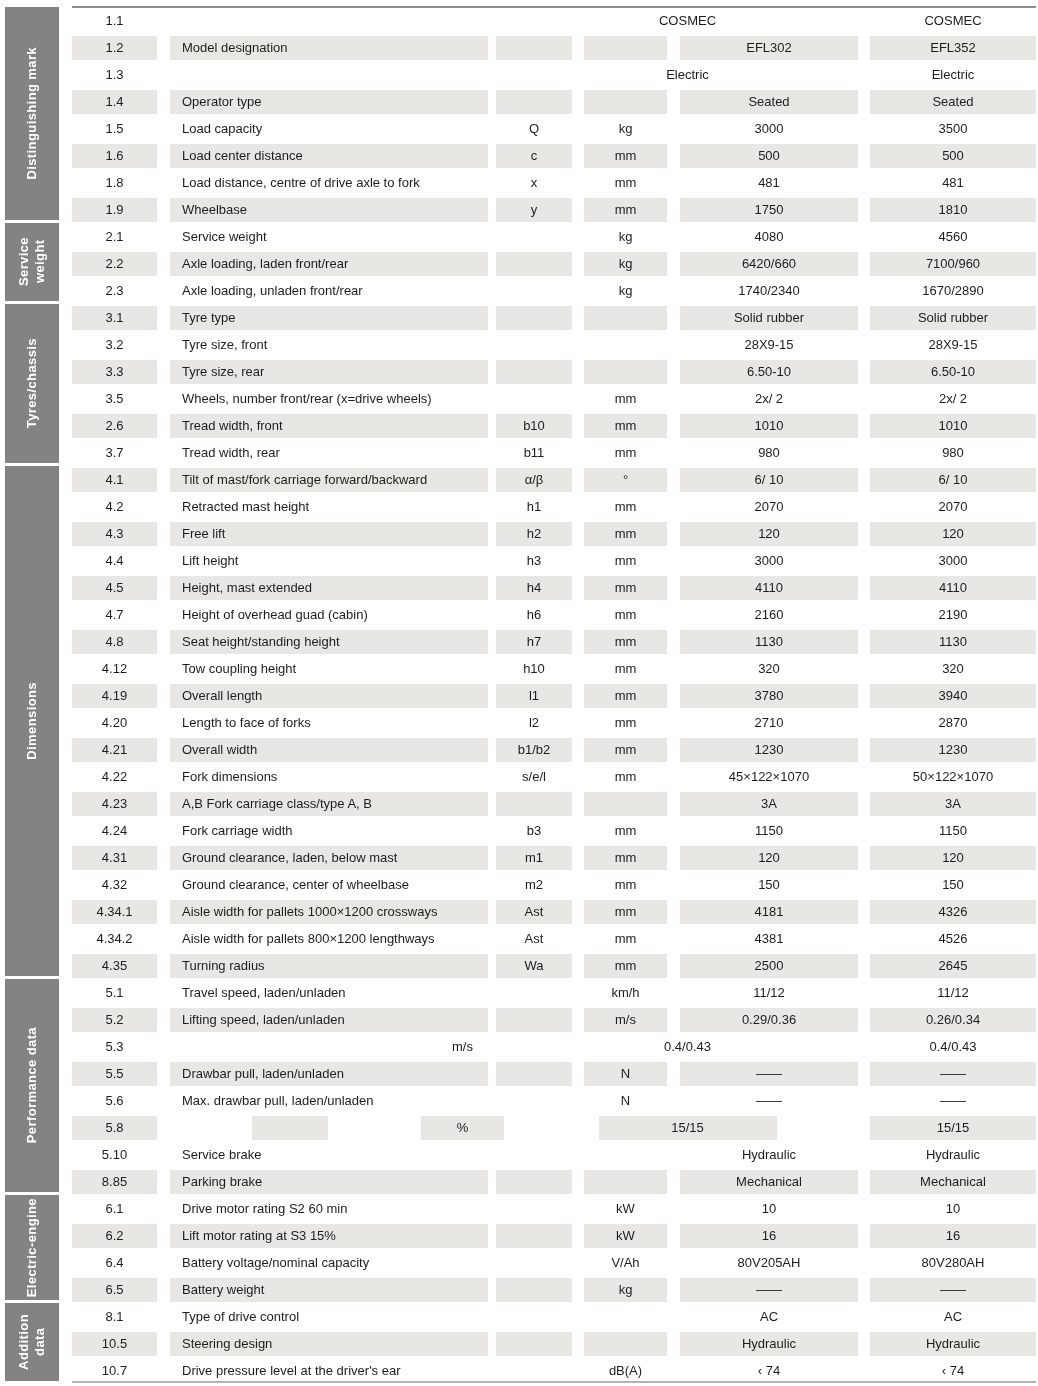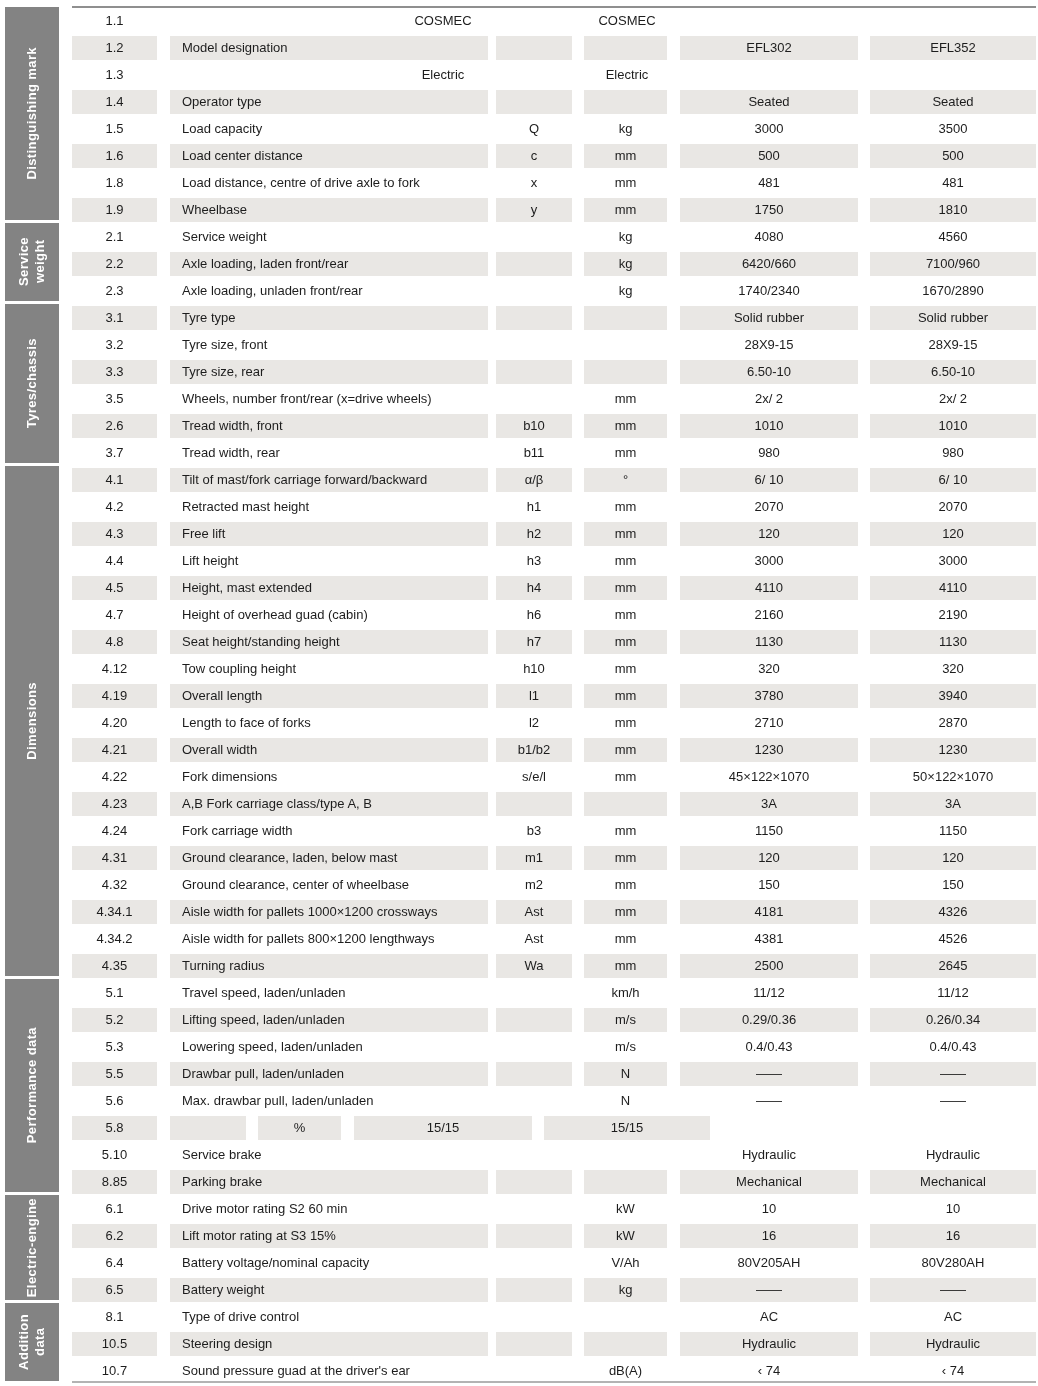--- a/index.html
+++ b/index.html
@@ -36,21 +36,21 @@
     font-weight:bold;
     font-size:13px;
     letter-spacing:0.4px;
     line-height:1.25;
     white-space:pre-line;
     text-align:center;
   }
 
   
   .rows { position:absolute; left:72px; top:7px; width:964px; }
-  .row { display:flex; height:27px; align-items:center; }
+  .row { display:flex; height:27px; align-items:center;justify-content:space-between; }
   .cell {
     height:24px;
     box-sizing:border-box;
     display:flex; align-items:center; justify-content:center;
     font-size:13px;
     background:transparent;
   }
   .row.shaded .cell { background:#E9E7E4; }
 
   .cell.no   { width:85px;  margin-right:13px; }
@@ -388,21 +388,20 @@
       <div class="row shaded">
         <div class="cell no">5.2</div>
         <div class="cell desc">Lifting speed, laden/unladen</div>
         <div class="cell sym"></div>
         <div class="cell unit">m/s</div>
         <div class="cell v1">0.29/0.36</div>
         <div class="cell v2">0.26/0.34</div>
       </div>
       <div class="row">
         <div class="cell no">5.3</div>
-        <div class="cell desc">Lowering speed, laden/unladen</div>
         <div class="cell sym"></div>
         <div class="cell unit">m/s</div>
         <div class="cell v1">0.4/0.43</div>
         <div class="cell v2">0.4/0.43</div>
       </div>
       <div class="row shaded">
         <div class="cell no">5.5</div>
         <div class="cell desc">Drawbar pull, laden/unladen</div>
         <div class="cell sym"></div>
         <div class="cell unit">N</div>
@@ -483,21 +482,21 @@
       <div class="row shaded">
         <div class="cell no">10.5</div>
         <div class="cell desc">Steering design</div>
         <div class="cell sym"></div>
         <div class="cell unit"></div>
         <div class="cell v1">Hydraulic</div>
         <div class="cell v2">Hydraulic</div>
       </div>
       <div class="row">
         <div class="cell no">10.7</div>
-        <div class="cell desc">Sound pressure guad at the driver's ear</div>
+        <div class="cell desc">Drive pressure level at the driver's ear</div>
         <div class="cell sym"></div>
         <div class="cell unit">dB(A)</div>
         <div class="cell v1">‹ 74</div>
         <div class="cell v2">‹ 74</div>
       </div>
     </div>
   <div class="bottomline"></div>
 </div>
 
 </body></html>

